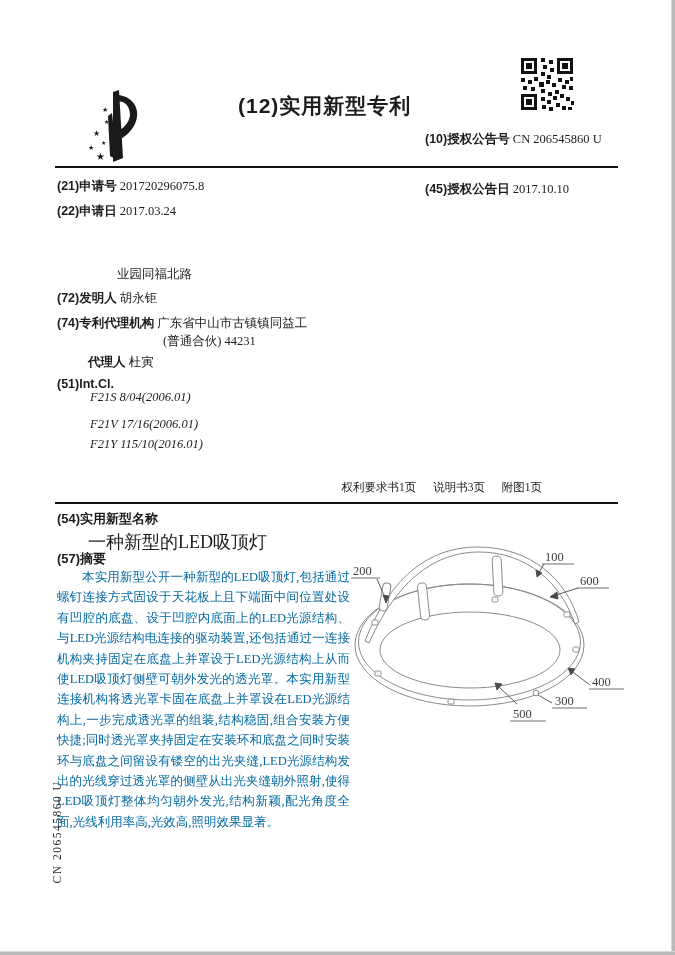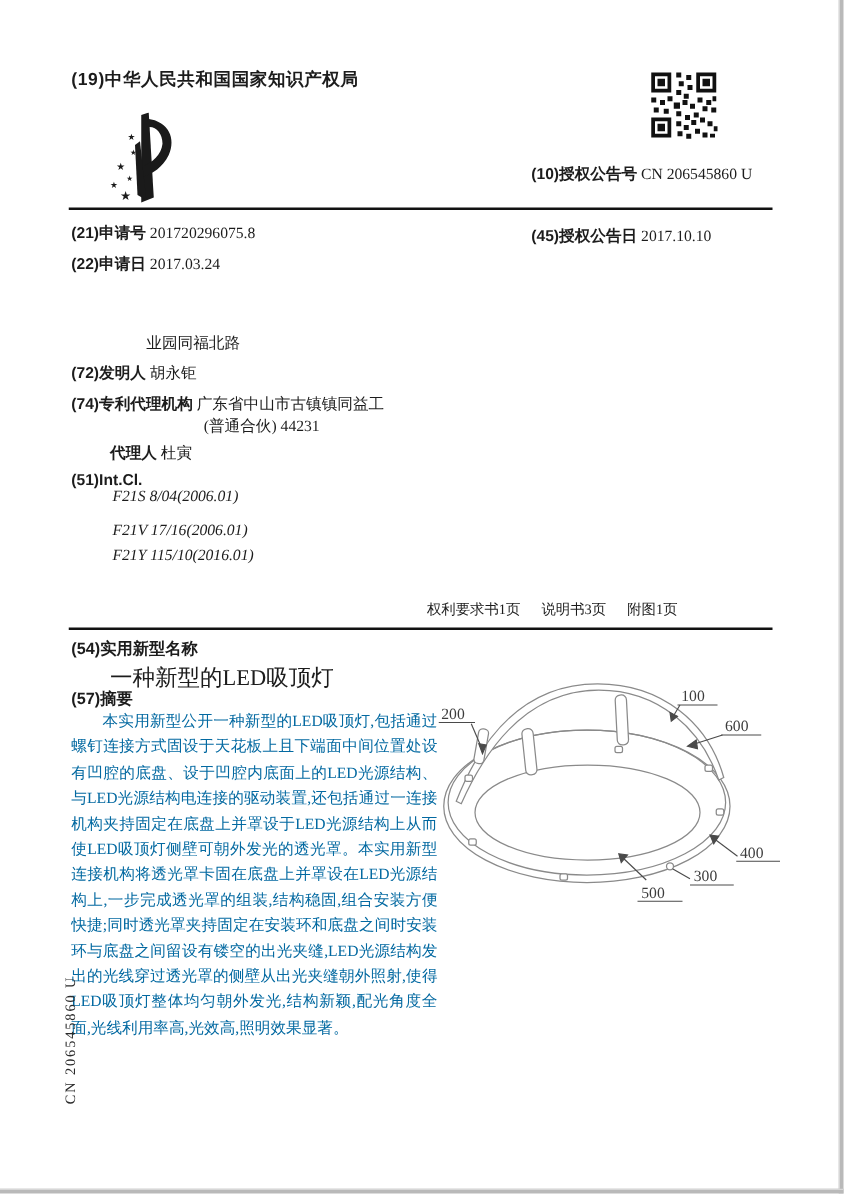--- a/index.html
+++ b/index.html
@@ -36,38 +36,38 @@
   .edge-r { right:0; top:0; width:4px; height:955px; background:#b9b9b9; border-left:1px solid #d7d7d7; }
   .edge-b { left:0; bottom:0; width:675px; height:4px; background:#b9b9b9; border-top:1px solid #d7d7d7; }
   svg text { font-family:"Liberation Serif", serif; }
   .fig-label { font-size:12.5px; fill:#3c3c3c; }
 </style>
 </head>
 <body>
 
 <div class="page">
 
-  <div class="abs office-line hei">(19)中华人民共和国国家知识产权局</div>
 
   <div class="abs" style="left:84px; top:90px;">
     <svg width="58" height="90" viewBox="0 0 58 90">
       <g fill="#1a1a1a">
         <polygon points="29,2 35,0 39,68 29,72"></polygon>
         <polygon points="24,26 28,23 33,70 26,66"></polygon>
         <path d="M34,5 C51,7 57,21 51,34 C46,44 38,49 31,51 L30,43 C38,40 45,34 46,25 C46,16 40,10 33,12 Z"></path>
         <text x="18" y="22" font-size="7" fill="#1a1a1a">★</text>
         <text x="20" y="34" font-size="6" fill="#1a1a1a">★</text>
         <text x="9" y="46" font-size="8" fill="#1a1a1a">★</text>
         <text x="17" y="55" font-size="6" fill="#1a1a1a">★</text>
         <text x="4" y="60" font-size="7" fill="#1a1a1a">★</text>
         <text x="12" y="70" font-size="10" fill="#1a1a1a">★</text>
       </g>
     </svg>
   </div>
 
+  <div class="abs doc-type hei">(12)实用新型专利</div>
 
   <div class="abs" style="left:519px; top:56px;">
     <svg width="56" height="56" viewBox="0 0 56 56">
       <rect width="56" height="56" fill="#fff"></rect>
       <g fill="#111">
         <path d="M2,2 h16 v16 h-16 Z M5,5 v10 h10 v-10 Z" fill-rule="evenodd"></path>
         <rect x="7" y="7" width="6" height="6"></rect>
         <path d="M38,2 h16 v16 h-16 Z M41,5 v10 h10 v-10 Z" fill-rule="evenodd"></path>
         <rect x="43" y="7" width="6" height="6"></rect>
         <path d="M2,38 h16 v16 h-16 Z M5,41 v10 h10 v-10 Z" fill-rule="evenodd"></path>

